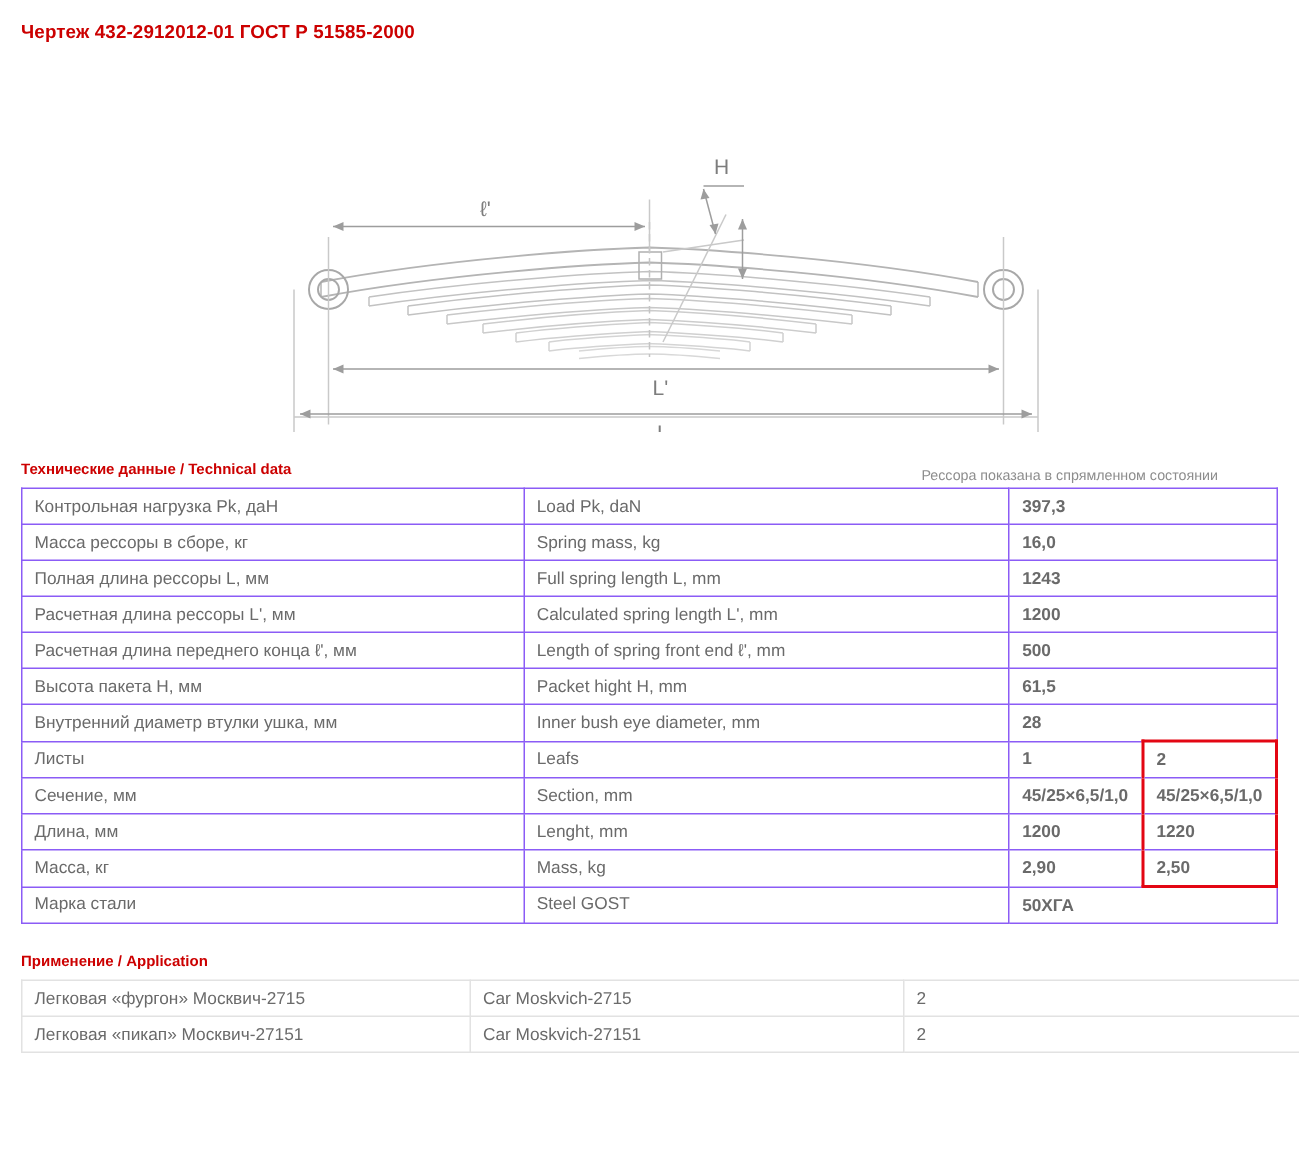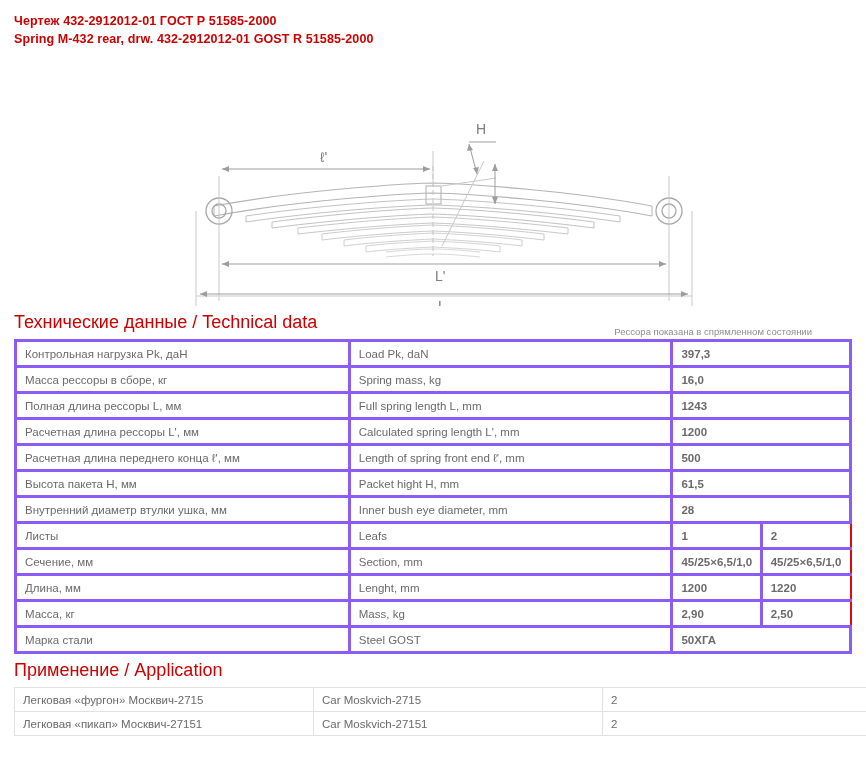--- a/index.html
+++ b/index.html
@@ -38,44 +38,44 @@
     position: relative;
     height: 250px;
     margin-top: 8px;
   }
   .drawing-wrap svg {
     display: block;
   }
   
   .section-title {
     color: #cc0000;
-    font-weight: normal;
-    font-size: 18px;
-    margin-top: 6px;
+    font-weight: bold;
+    font-size: 10px;
+    margin-top: 20px;
     margin-bottom: 6px;
   }
   .section-head {
     display: flex;
     align-items: flex-end;
     justify-content: space-between;
   }
   .note {
     font-size: 9.5px;
     color: #8d8d8d;
     padding-bottom: 2px;
   }
   
   table.data {
     width: 838px;
     border-collapse: collapse;
     table-layout: fixed;
     font-size: 11.5px;
   }
   table.data td {
-    border: 3px solid #8b5cf6;
+    border: 1px solid #8b5cf6;
     padding: 4px 8px;
     height: 15px;
     vertical-align: middle;
     color: #6a6a6a;
   }
   td.c-ru { width: 282px; }
   td.c-en { width: 272px; }
   td.c-v1 { width: 142px; font-weight: bold; color: #5a5a5a; }
   td.c-v2 { width: 142px; font-weight: bold; color: #5a5a5a; }
   .hi-top { border-top: 2px solid #e30613 !important; }
@@ -118,21 +118,20 @@
   }
   .tbl-wrap { position: relative; z-index: 10; }
 </style>
 </head>
 <body>
 
 <div class="page">
 
   <div class="doc-header">
     <div class="doc-title-ru">Чертеж 432-2912012-01 ГОСТ Р 51585-2000</div>
-    <div class="doc-title-en">Spring М-432 rear, drw. 432-2912012-01 GOST R 51585-2000</div>
   </div>
 
   <div class="drawing-wrap">
     <svg width="838" height="250" viewBox="0 0 838 250" xmlns="http://www.w3.org/2000/svg">
       <g stroke="#9a9a9a" fill="none" stroke-width="1">
 
         <path d="M200,150 C280,135 380,128 419,127 C458,128 558,135 638,150" stroke="#b4b4b4" stroke-width="1.2"></path>
         <path d="M200,160 C280,145 380,138 419,137 C458,138 558,145 638,160" stroke="#b4b4b4" stroke-width="1.2"></path>
         <path d="M200,150 L200,160" stroke="#b4b4b4"></path>
         <path d="M638,150 L638,160" stroke="#b4b4b4"></path>

